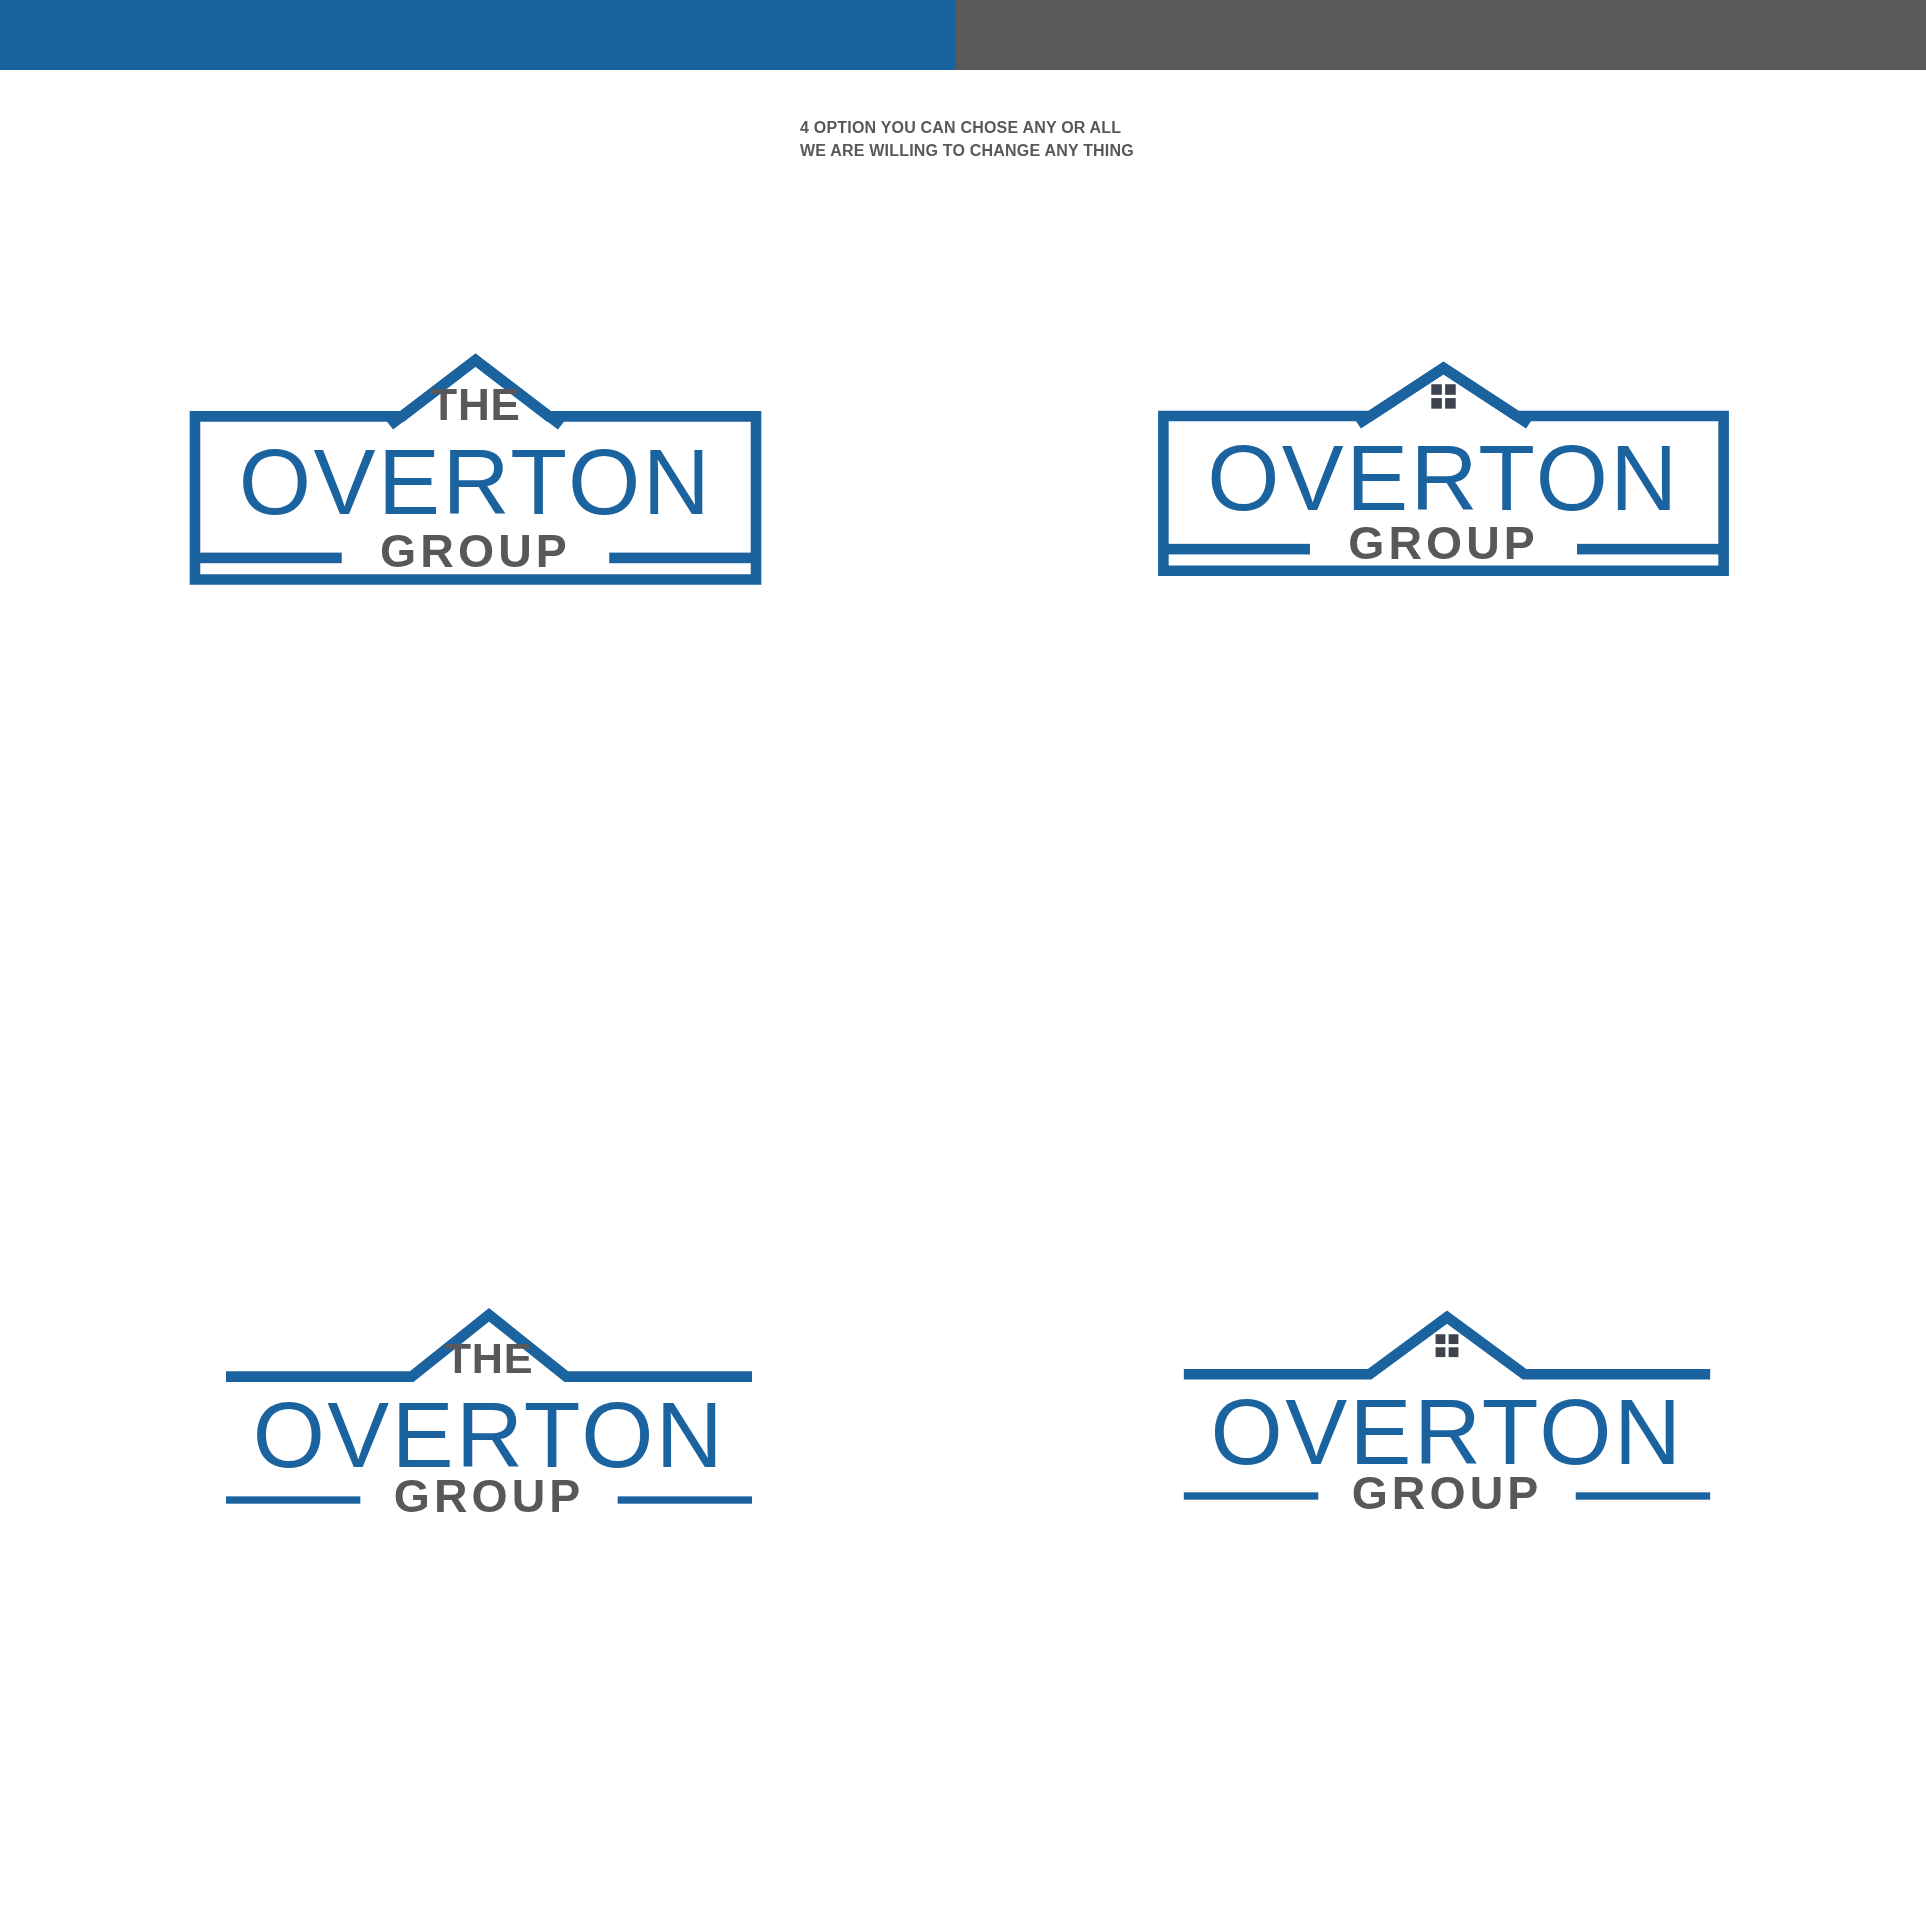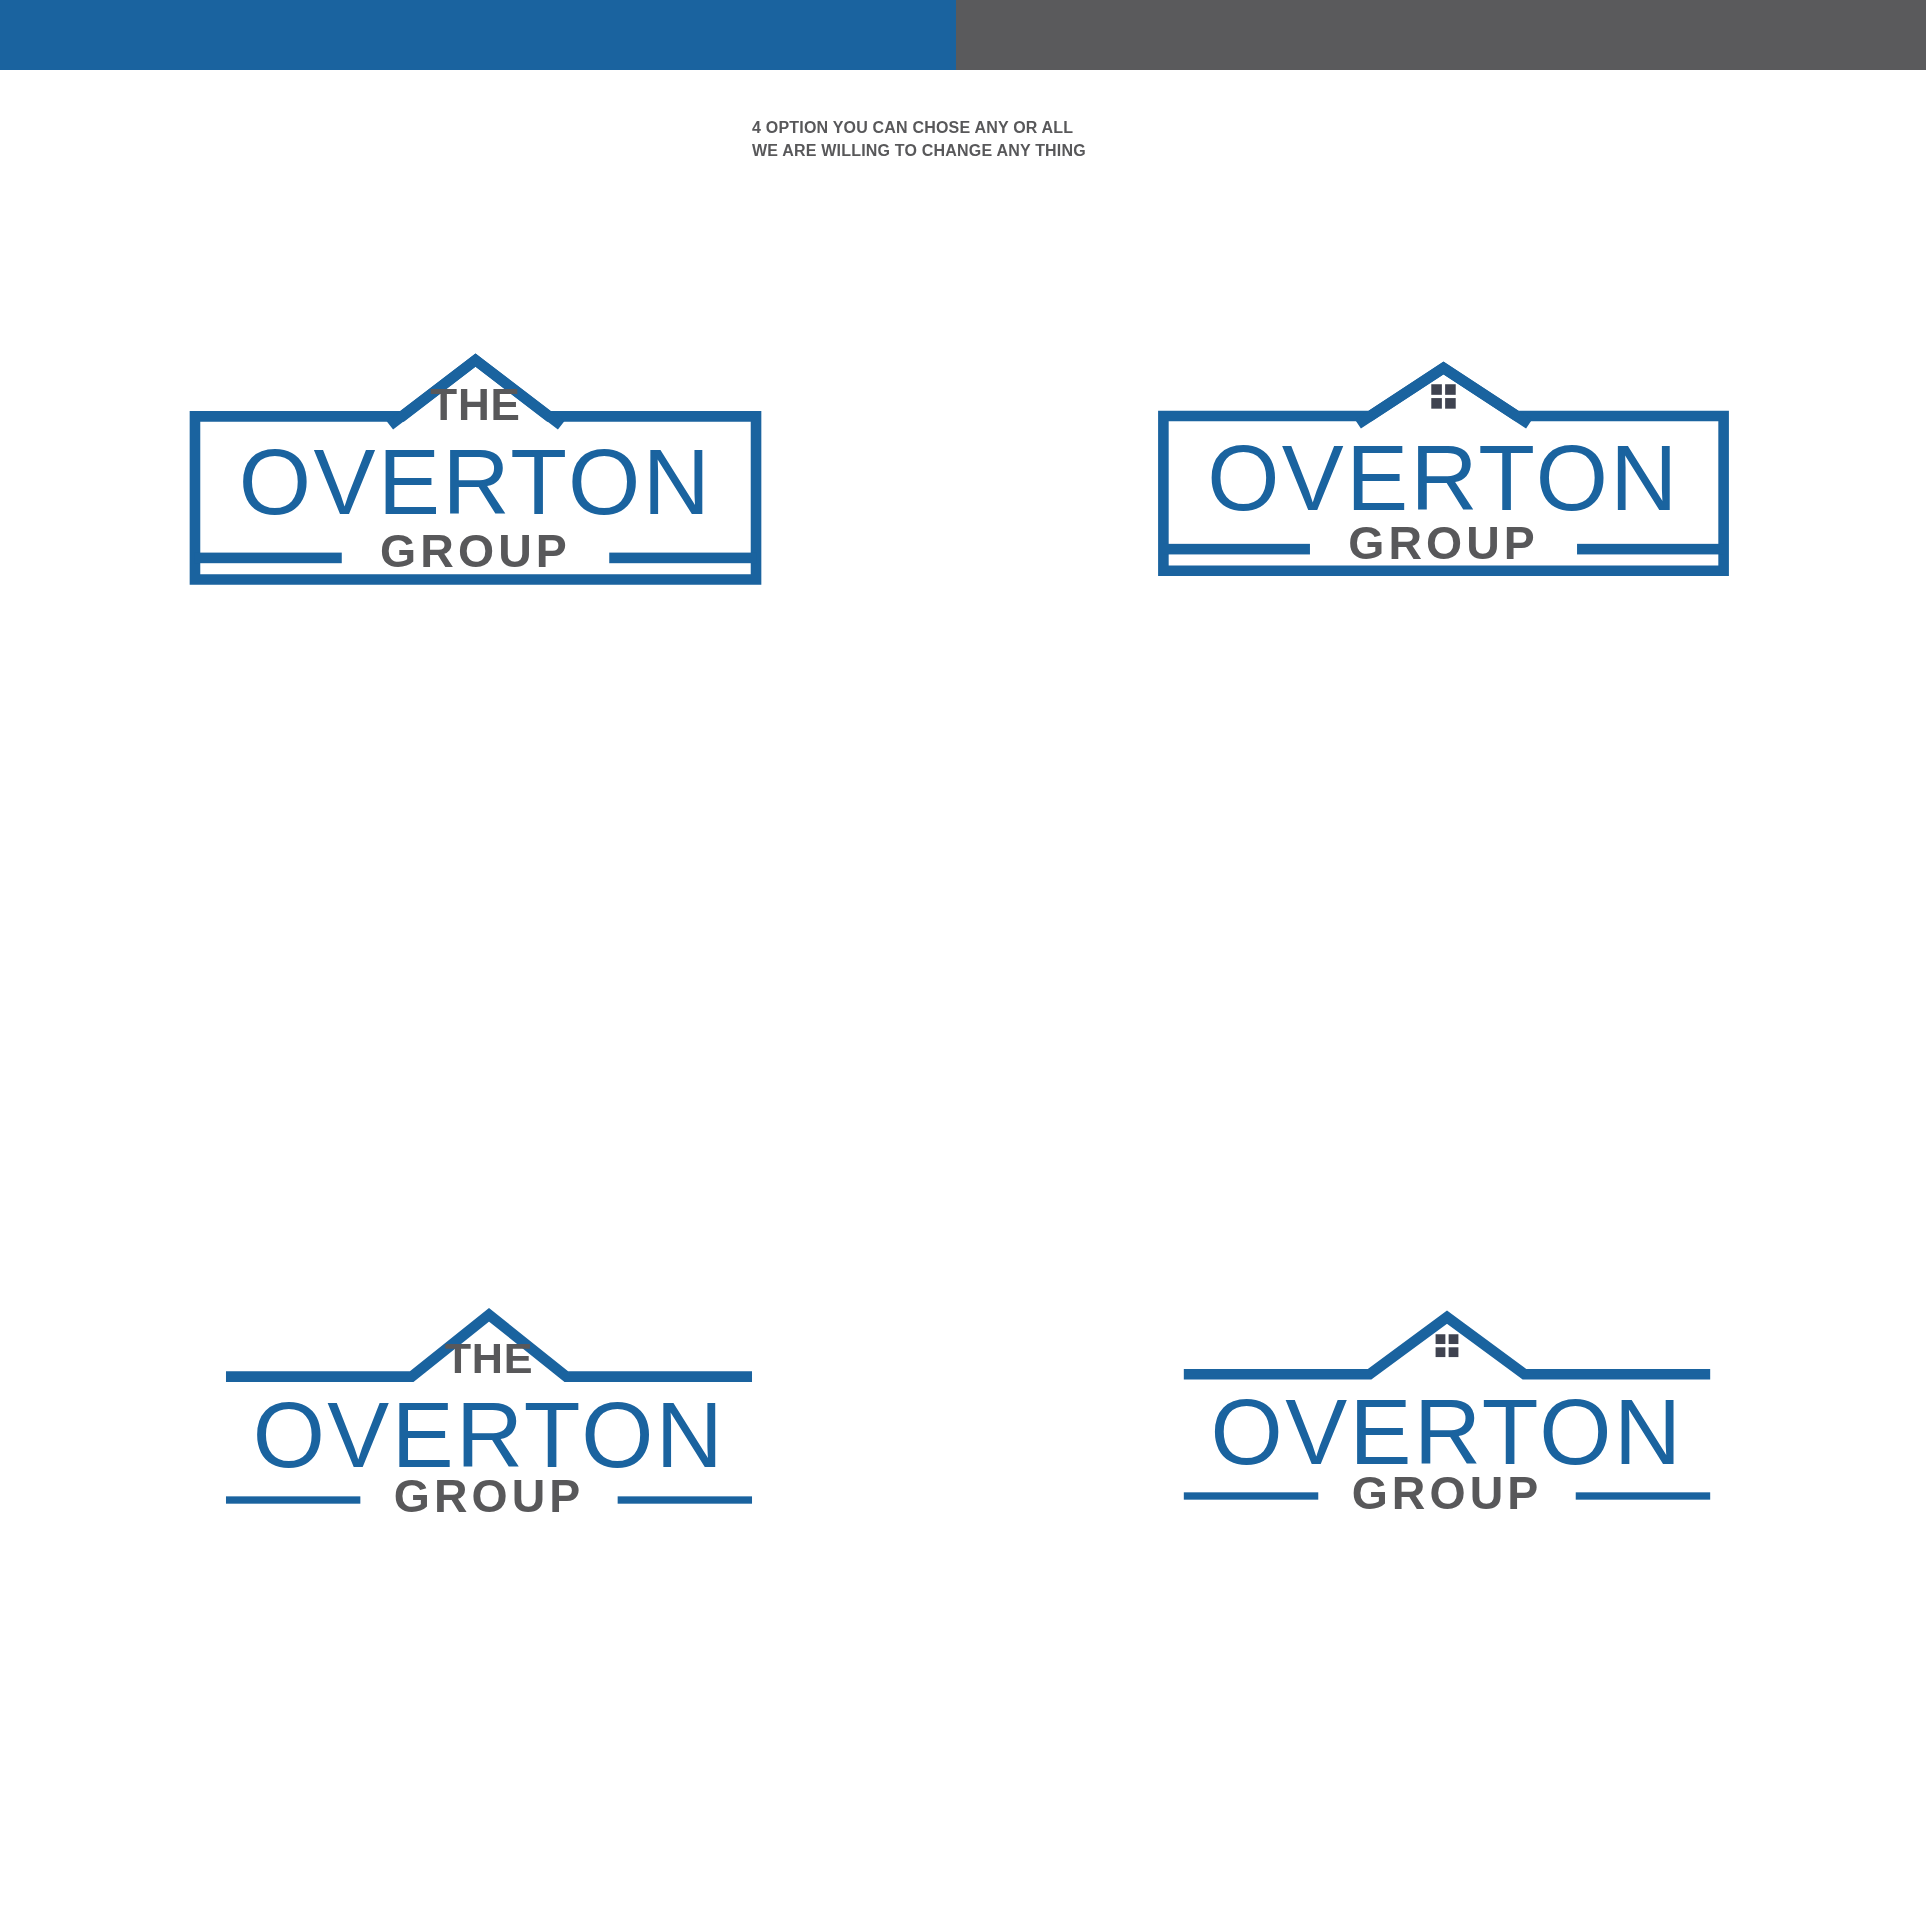--- a/index.html
+++ b/index.html
@@ -31,21 +31,21 @@
   #top-bar .bar-gray {
     flex: 1;
     height: 100%;
     background: #5a5a5c;
   }
 
   
   #caption {
     position: absolute;
     top: 117px;
-    left: 752px;
+    left: 800px;
     color: #58585a;
     font-size: 16px;
     font-weight: bold;
     line-height: 1.42;
     letter-spacing: 0.2px;
     white-space: nowrap;
   }
 
   
   .logo {

